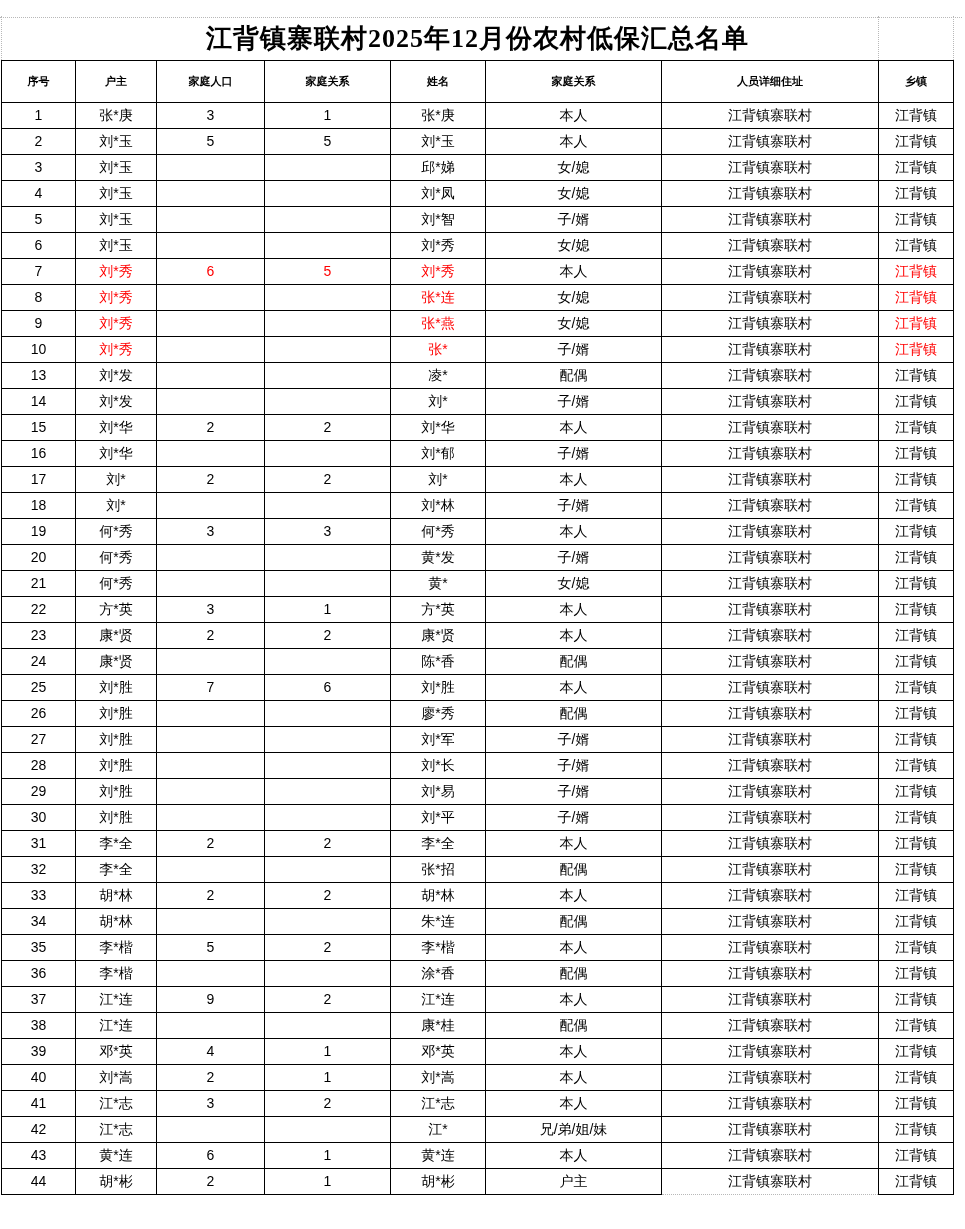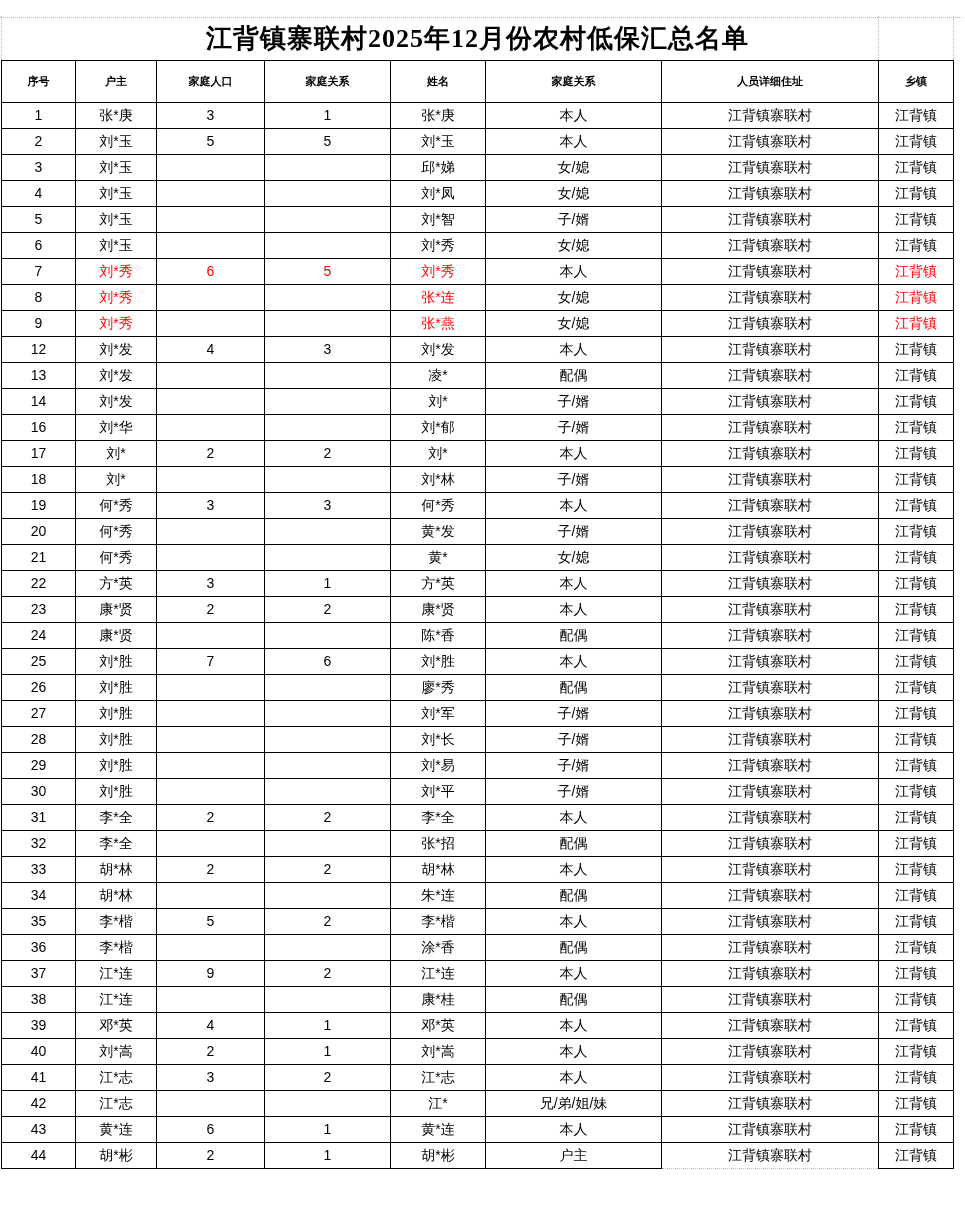--- a/index.html
+++ b/index.html
@@ -163,46 +163,56 @@
           <td>9</td>
           <td class="hl">刘*秀</td>
           <td class="hl"></td>
           <td class="hl"></td>
           <td class="hl">张*燕</td>
           <td>女/媳</td>
           <td>江背镇寨联村</td>
           <td class="hl">江背镇</td>
         </tr>
         <tr>
-          <td>12</td>
-          <td>刘*发</td>
-          <td>4</td>
-          <td>3</td>
-          <td>刘*发</td>
-          <td>本人</td>
-          <td>江背镇寨联村</td>
-          <td>江背镇</td>
+          <td>10</td>
+          <td class="hl">刘*秀</td>
+          <td class="hl"></td>
+          <td class="hl"></td>
+          <td class="hl">张*</td>
+          <td>子/婿</td>
+          <td>江背镇寨联村</td>
+          <td class="hl">江背镇</td>
         </tr>
         <tr>
           <td>13</td>
           <td>刘*发</td>
           <td></td>
           <td></td>
           <td>凌*</td>
           <td>配偶</td>
           <td>江背镇寨联村</td>
           <td>江背镇</td>
         </tr>
         <tr>
           <td>14</td>
           <td>刘*发</td>
           <td></td>
           <td></td>
           <td>刘*</td>
           <td>子/婿</td>
+          <td>江背镇寨联村</td>
+          <td>江背镇</td>
+        </tr>
+        <tr>
+          <td>15</td>
+          <td>刘*华</td>
+          <td>2</td>
+          <td>2</td>
+          <td>刘*华</td>
+          <td>本人</td>
           <td>江背镇寨联村</td>
           <td>江背镇</td>
         </tr>
         <tr>
           <td>16</td>
           <td>刘*华</td>
           <td></td>
           <td></td>
           <td>刘*郁</td>
           <td>子/婿</td>

